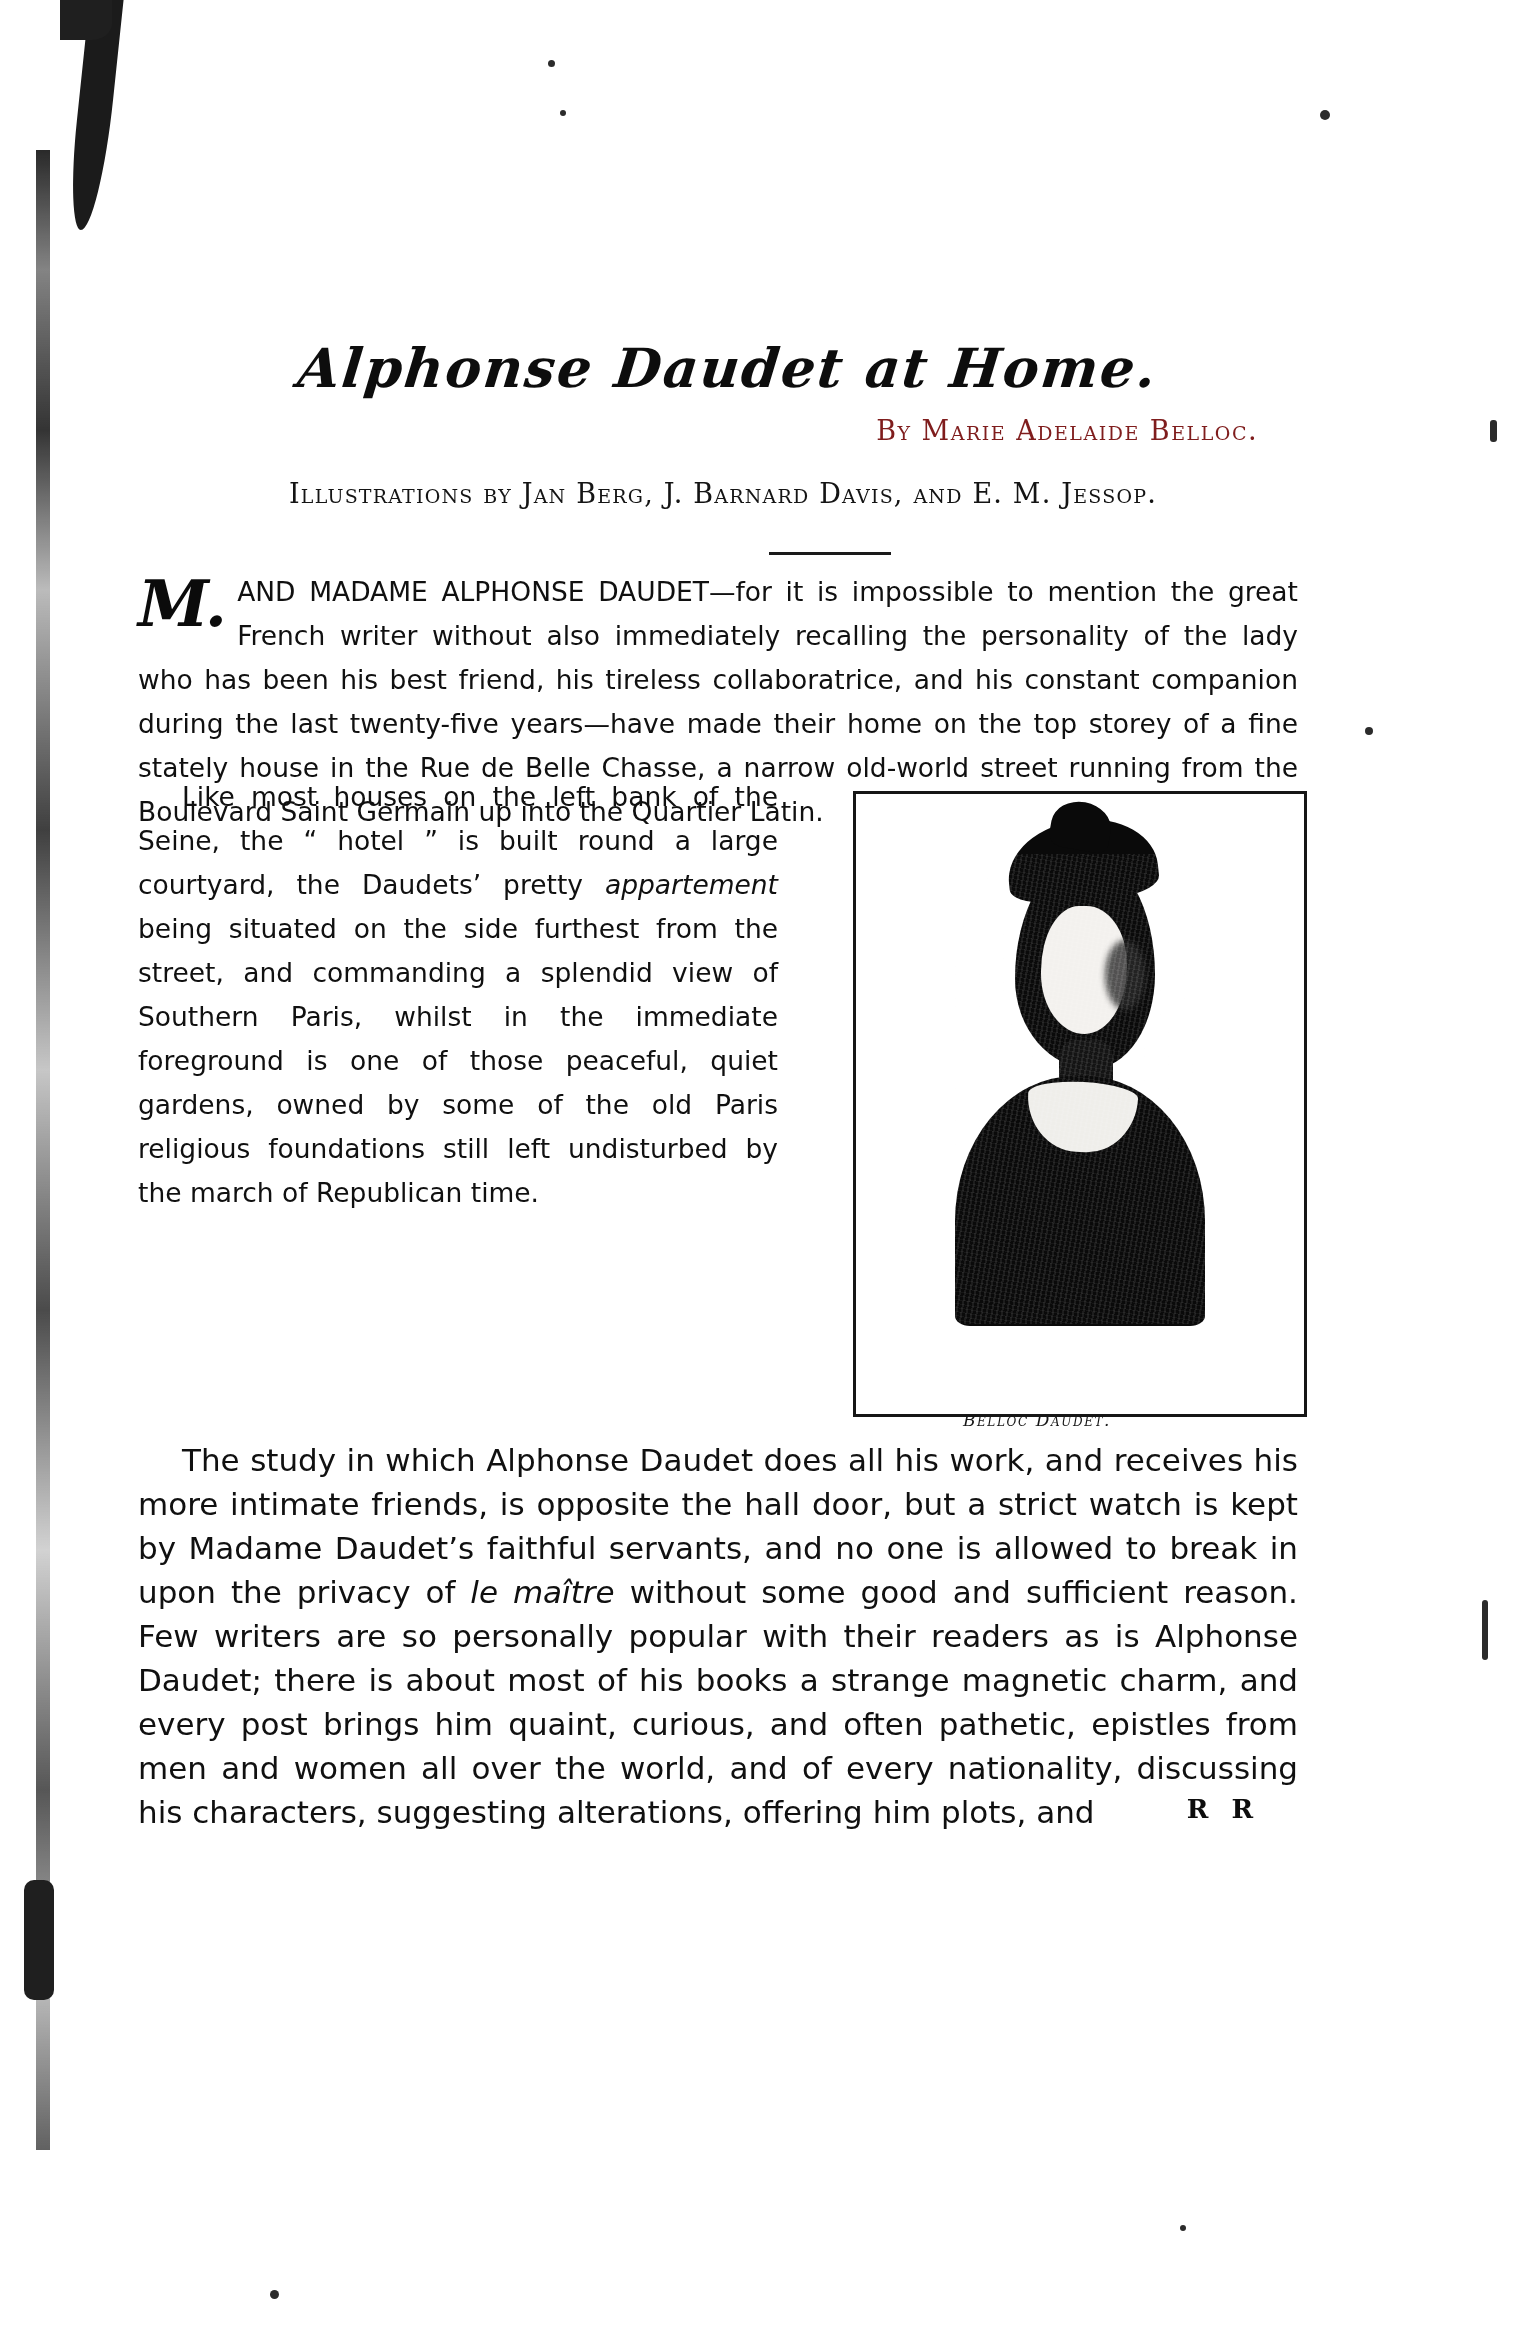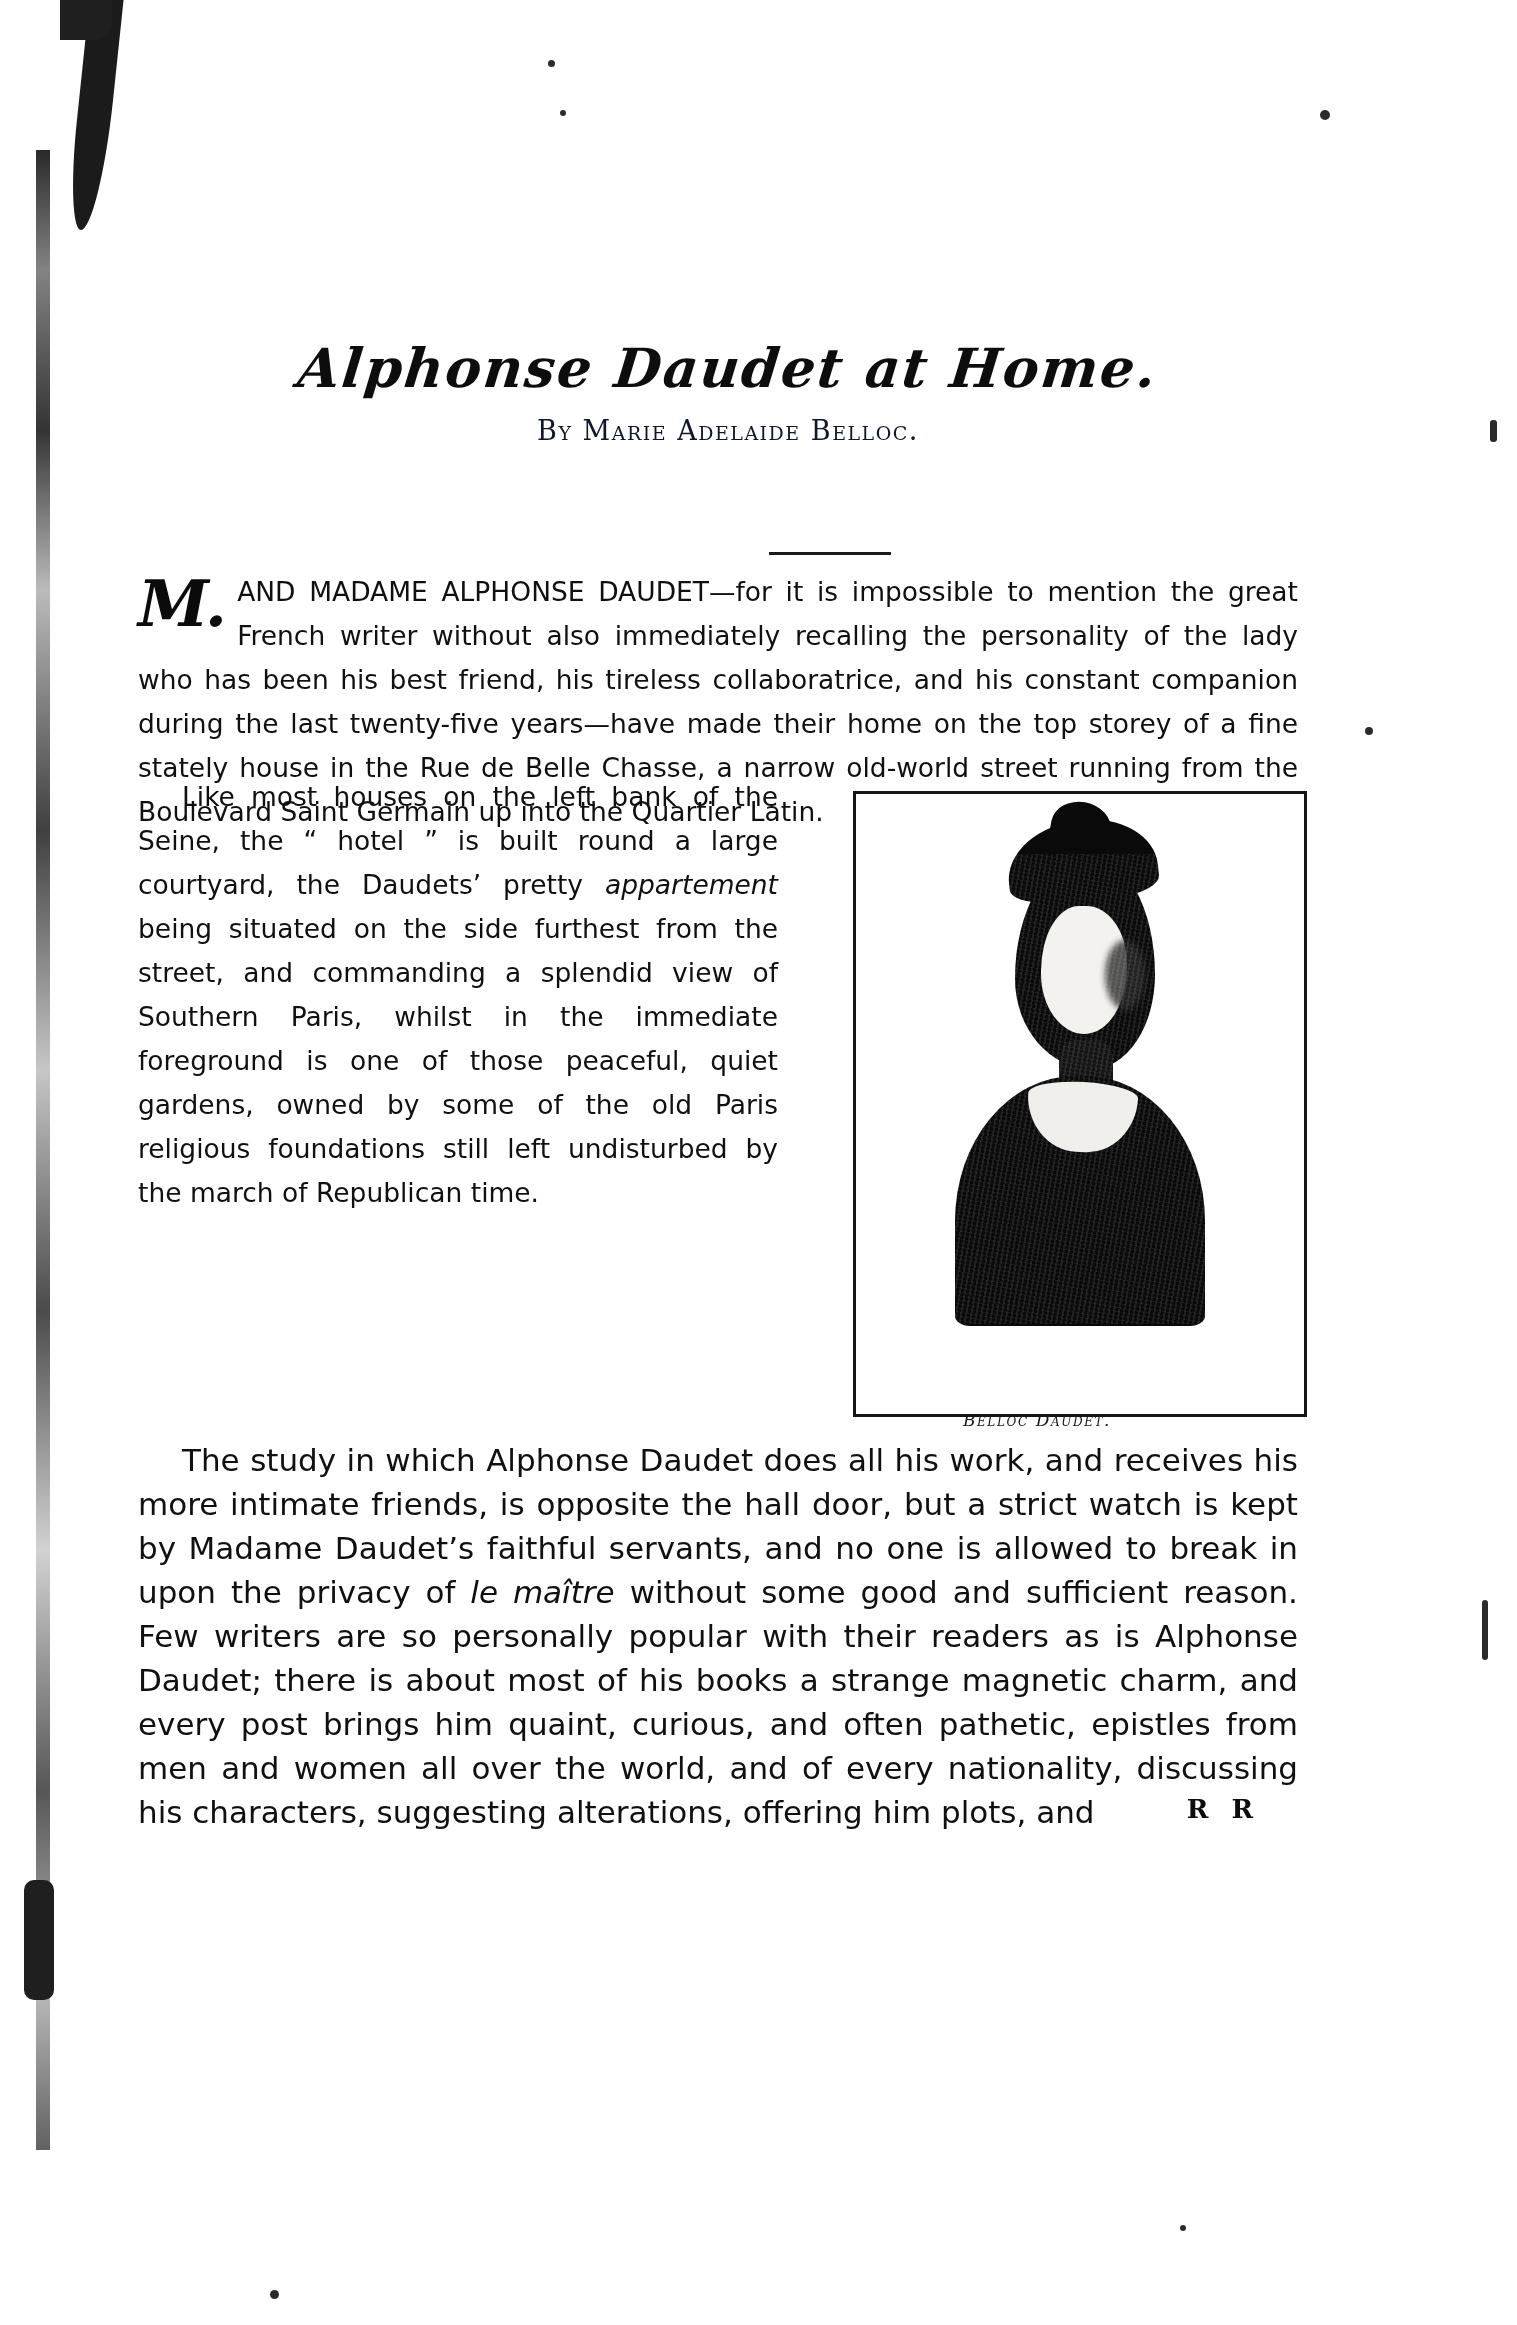--- a/index.html
+++ b/index.html
@@ -94,26 +94,26 @@
     letter-spacing: 2px;
     color: #0d0d0d;
     transform: skewX(-6deg);
   }
 
   .byline {
     position: absolute;
     left: 60px;
     top: 415px;
     width: 1060px;
-    text-align: center;
+    text-align: right;
     font-family: "DejaVu Serif", serif;
     font-size: 27px;
     letter-spacing: 1.5px;
     font-variant: small-caps;
-    color: #0f172a;
+    color: #7f1d1d;
   }
 
   .illustrators {
     position: absolute;
     left: 0px;
     top: 478px;
     width: 1170px;
     text-align: center;
     font-family: "DejaVu Serif", serif;
     font-size: 27px;
@@ -328,20 +328,21 @@
 <div class="speck" style="left:560px;top:110px;width:6px;height:6px;"></div>
 <div class="speck" style="left:270px;top:2290px;width:9px;height:9px;"></div>
 <div class="speck" style="left:1180px;top:2225px;width:6px;height:6px;"></div>
 
 <div class="page">
 
   <h1 class="title">Alphonse Daudet at Home.</h1>
 
   <div class="byline">By Marie Adelaide Belloc.</div>
 
+  <div class="illustrators">Illustrations by Jan Berg, J. Barnard Davis, and E. M. Jessop.</div>
 
   <div class="rule"></div>
 
   <div class="bodytext">
     <span class="dropcap">M.</span>
     <p class="para">AND MADAME ALPHONSE DAUDET—for it is impossible to mention the great French writer without also immediately recalling the personality of the lady who has been his best friend, his tireless collaboratrice, and his constant companion during the last twenty-five years—have made their home on the top storey of a fine stately house in the Rue de Belle Chasse, a narrow old-world street running from the Boulevard Saint Germain up into the Quartier Latin.</p>
   </div>
 
   <figure class="figure">
     <div class="portrait">

